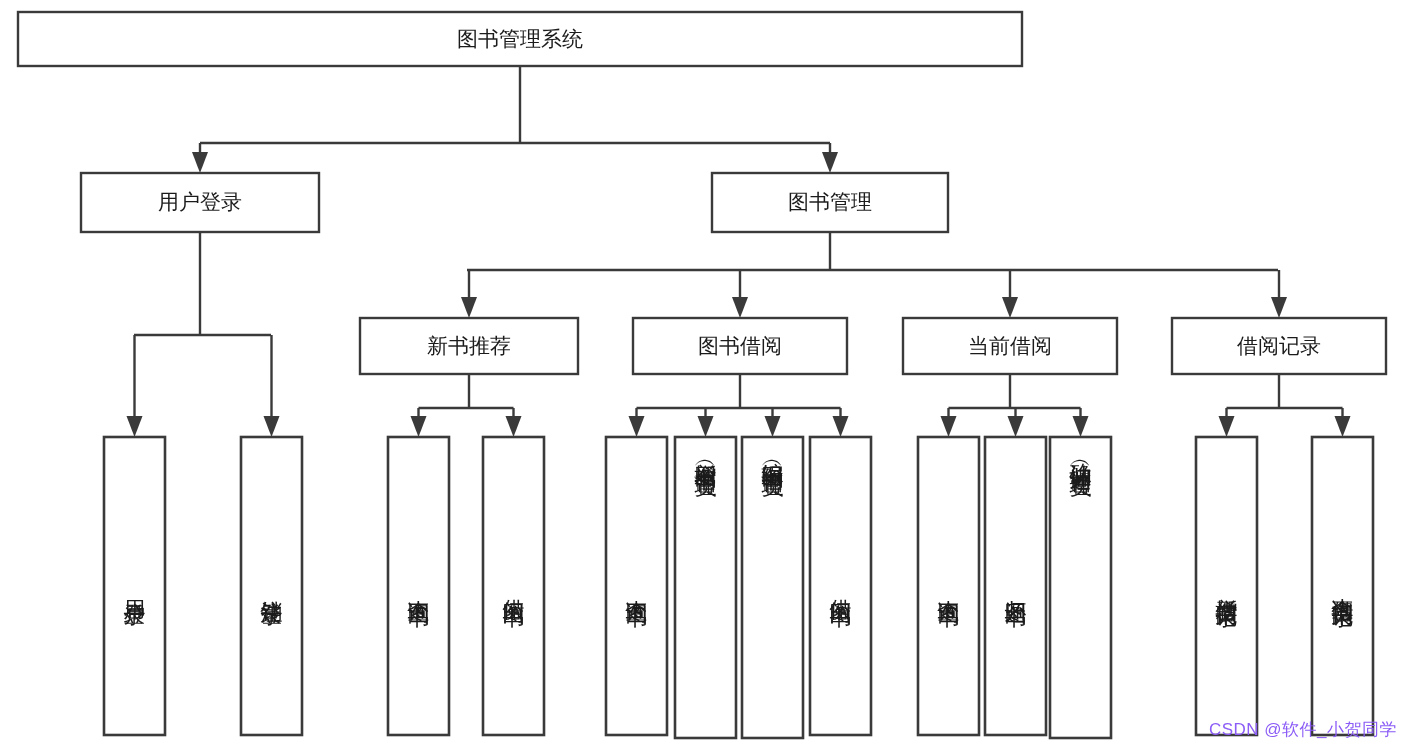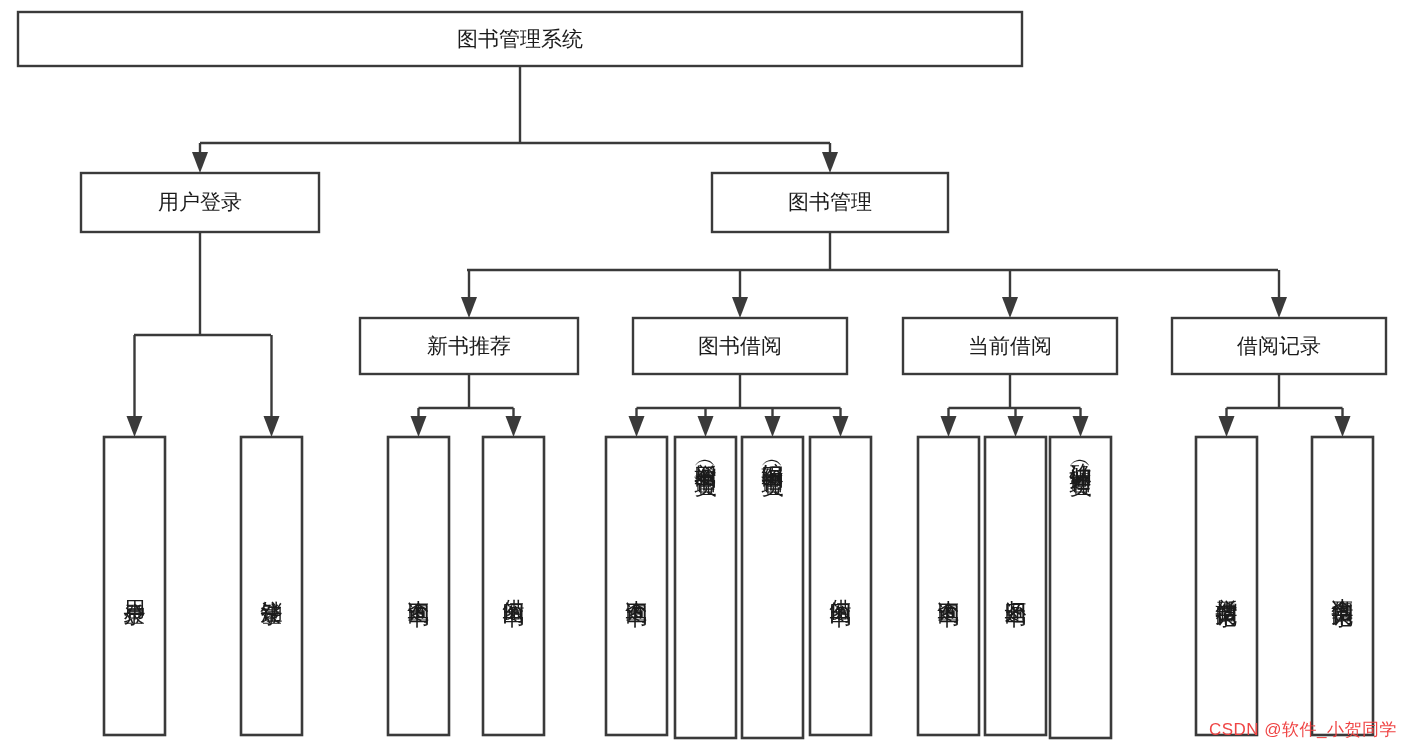--- a/index.html
+++ b/index.html
@@ -71,21 +71,21 @@
     color: #1b1b1b;
     letter-spacing: 2px;
     white-space: nowrap;
   }
   .watermark {
     position: absolute;
     right: 8px;
     bottom: 6px;
     font-family: "Liberation Sans", "DejaVu Sans", sans-serif;
     font-size: 17px;
-    color: #ef4444;
+    color: #8b5cf6;
     letter-spacing: 0.5px;
     user-select: none;
   }
 </style>
 </head>
 <body>
 
 <div id="diagram-root">
 
   <svg class="diagram-canvas" viewBox="0 0 1405 747">

